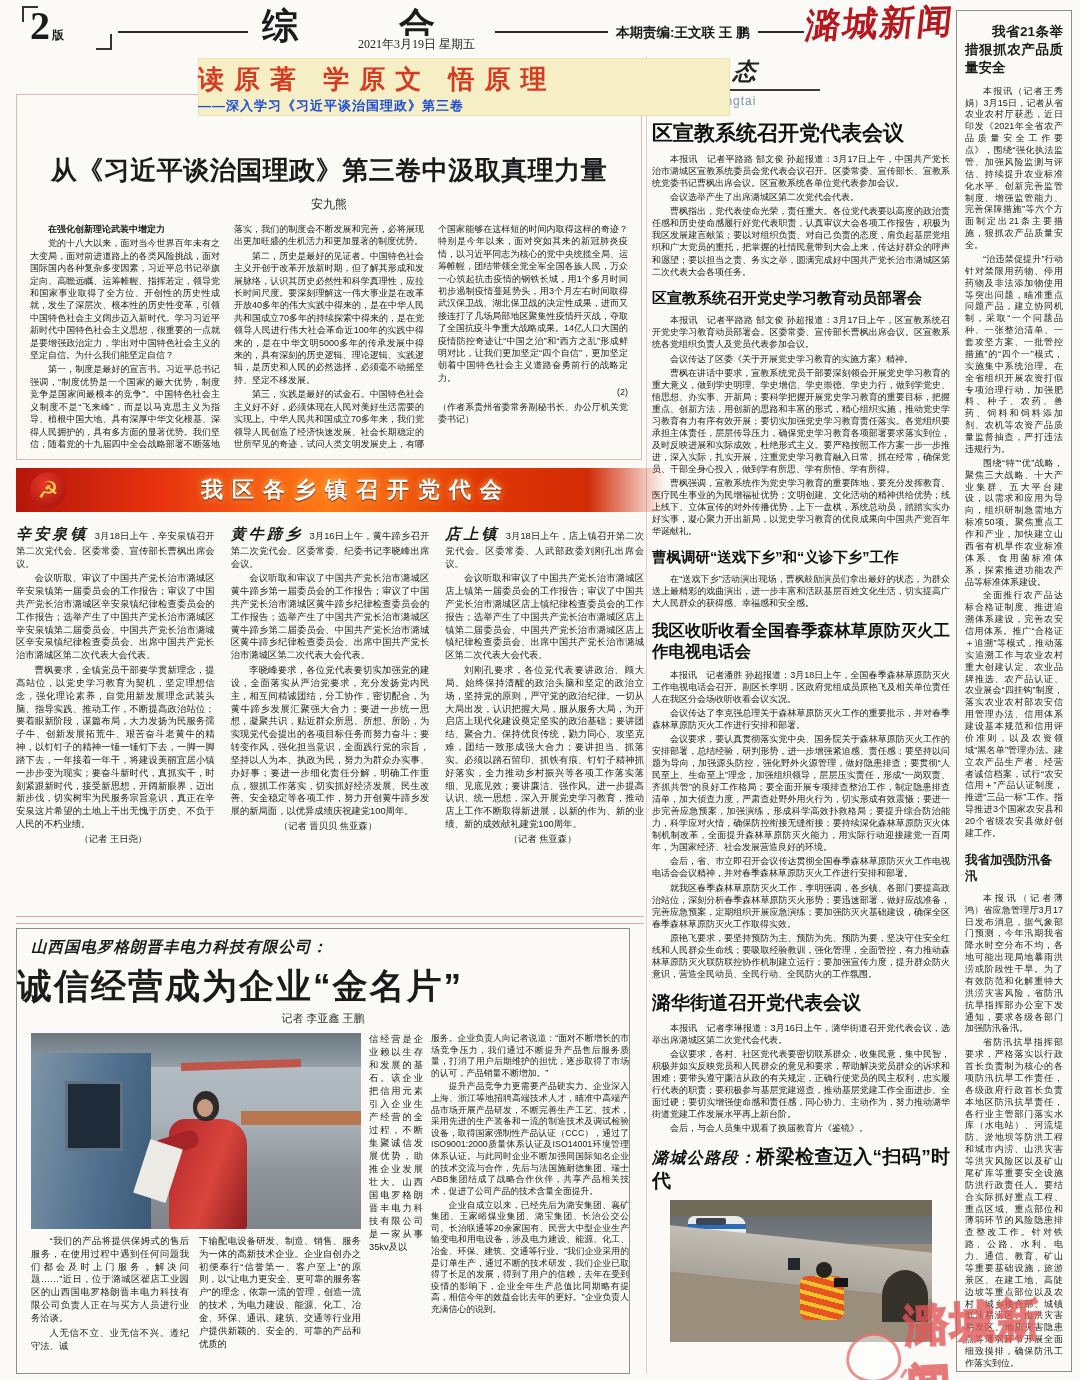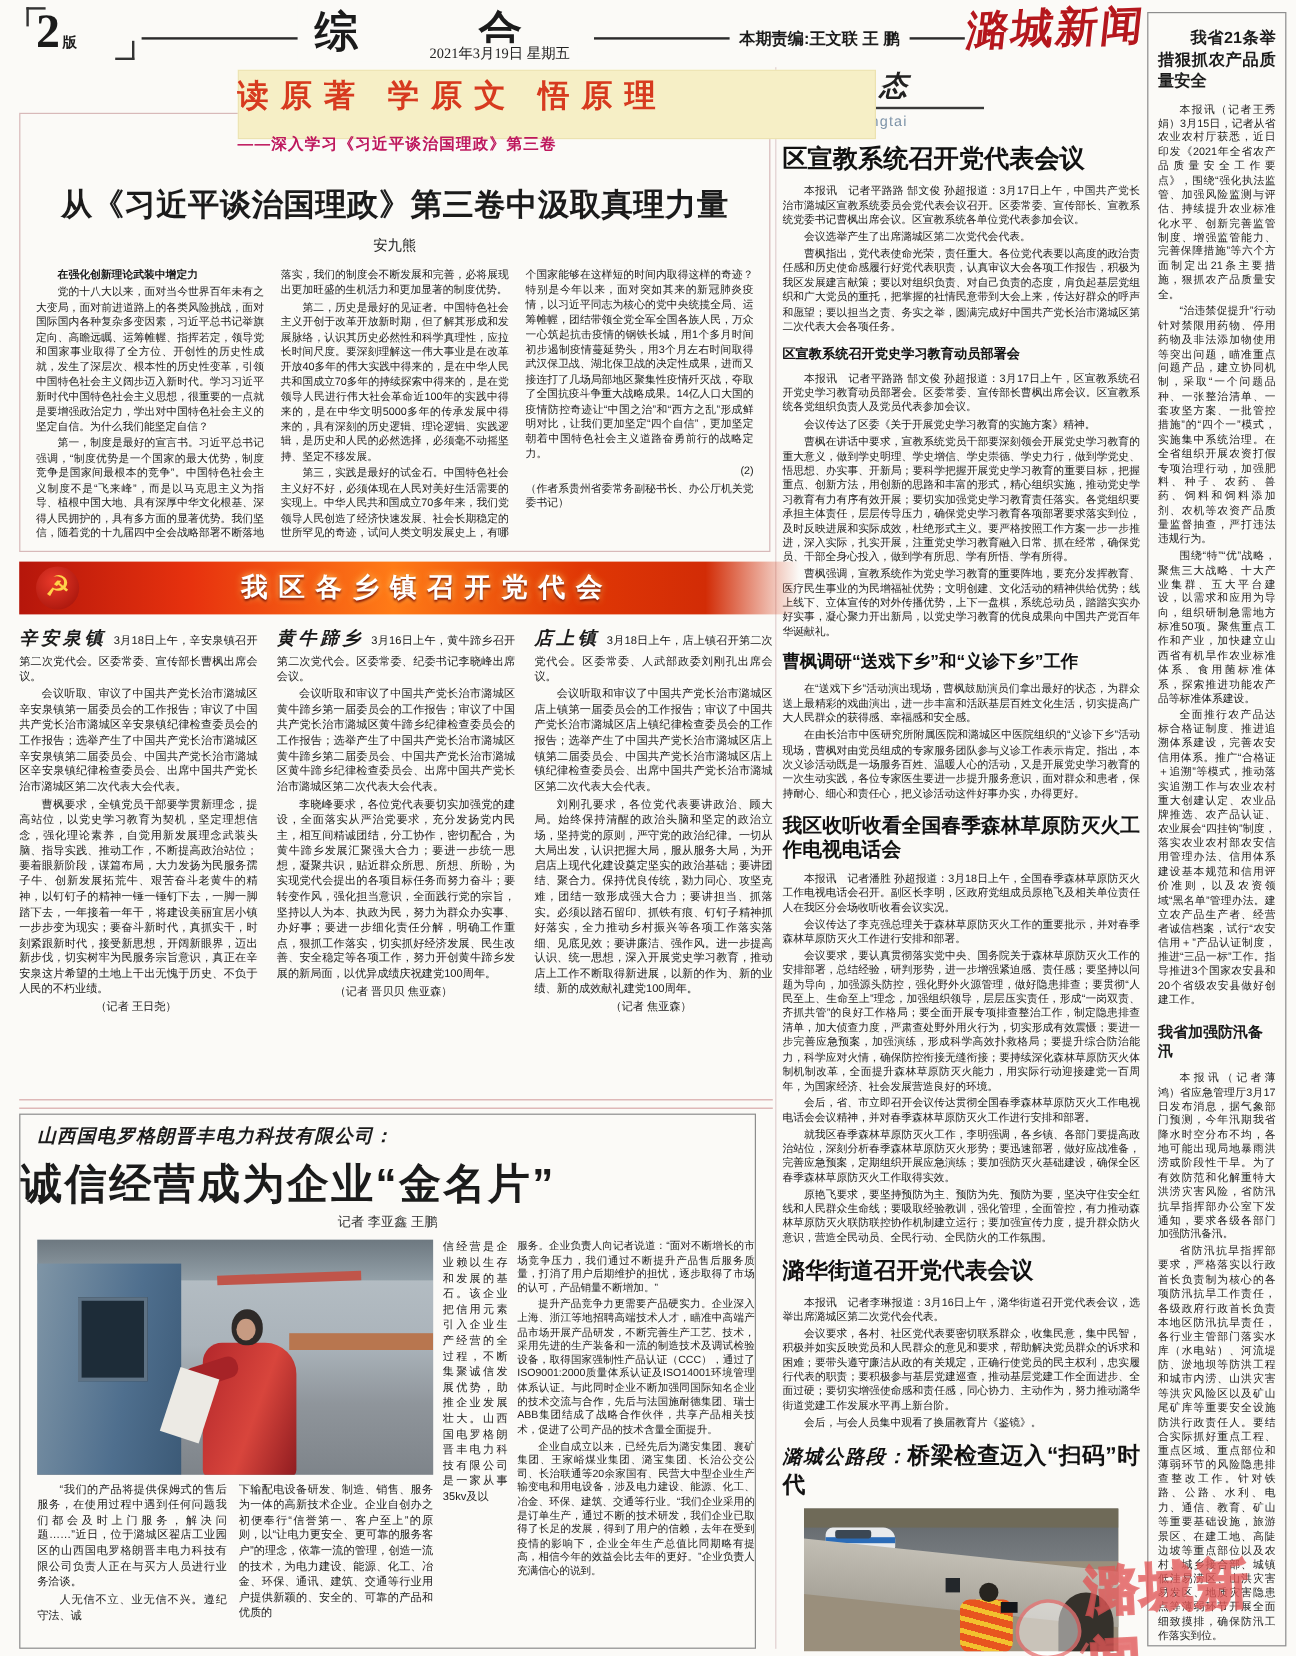--- a/index.html
+++ b/index.html
@@ -18,40 +18,40 @@
         font-size:36px;font-weight:bold;letter-spacing:46px;font-family:"Liberation Serif",serif;}
   .hdr-date{position:absolute;left:352px;top:36px;font-size:12px;color:#222;background:#fbfaf7;padding:0 6px;font-family:"Liberation Serif",serif;}
   .hdr-editors{position:absolute;left:608px;top:22px;font-size:13.5px;font-weight:bold;background:#fbfaf7;padding:2px 8px;}
   .masthead{position:absolute;left:806px;top:0px;font-size:35px;font-weight:bold;color:#b5171d;
         font-family:"Liberation Serif",serif;transform:skewX(-8deg) rotate(-2deg);letter-spacing:2px;}
   .vrule{position:absolute;left:646px;top:56px;width:1px;height:1318px;background:#e0cfcf;}
   
   .study-banner{position:absolute;left:198px;top:58px;width:532px;height:58px;background:#f6efc6;
         z-index:6;text-align:left;box-shadow:0 0 0 1px #ece2b0 inset;}
   .study-banner .l1{font-size:26px;font-weight:bold;color:#d73a1f;letter-spacing:10px;margin-top:4px;}
-  .study-banner .l2{font-size:13px;font-weight:bold;color:#be185d;margin-top:14px;letter-spacing:1px;}
+  .study-banner .l2{font-size:13px;font-weight:bold;color:#1d4ed8;margin-top:0;letter-spacing:1px;}
   
   .lead-box{position:absolute;left:16px;top:94px;width:626px;height:366px;border:1px solid #d8b9b9;box-sizing:border-box;overflow:hidden;}
   .lead-title{margin-top:58px;text-align:center;font-size:26px;font-weight:bold;letter-spacing:0.5px;}
   .lead-author{text-align:center;font-size:12px;margin-top:8px;color:#222;}
   .lead-body{margin:10px 13px 0;height:248px;column-count:3;column-gap:14px;
         font-size:9px;line-height:1.38;overflow:hidden;}
   .lead-body .subhead{font-weight:bold;}
   .pagemark{text-align:right;text-indent:0;}
   .authnote{text-indent:0;}
   
   .red-banner{position:absolute;left:16px;top:468px;width:650px;height:44px;z-index:2;
         background:linear-gradient(90deg,#b5160b 0%,#e7320e 22%,#ff7b17 48%,#e03705 72%,#d22c06 88%,rgba(255,120,40,0));}
   .red-banner .emblem{position:absolute;left:14px;top:4px;width:36px;height:36px;border-radius:50%;
         background:radial-gradient(circle at 40% 35%,#e8392a,#9c0f06);color:#ffd24a;font-size:24px;line-height:36px;text-align:center;}
   .red-banner .txt{position:absolute;left:70px;top:7px;width:540px;text-align:center;color:#fff;
         font-size:22px;font-weight:bold;letter-spacing:9px;text-shadow:0 1px 2px #7a0d00, 0 0 6px #ffd86b;}
   .town-cols{position:absolute;left:16px;top:524px;width:628px;height:390px;column-count:3;column-gap:16px;
         font-size:9.3px;line-height:1.38;overflow:hidden;}
-  .town-title{font-family:Liberation Mono, monospace;font-style:italic;font-weight:bold;font-size:15px;letter-spacing:3px;margin-right:6px;}
+  .town-title{font-family:Liberation Sans, sans-serif;font-style:italic;font-weight:bold;font-size:15px;letter-spacing:3px;margin-right:6px;}
   .town-art{margin-bottom:14px;}
   .reporter{text-align:center;text-indent:0;padding-right:4px;}
   .town-divider{position:absolute;left:16px;top:916px;width:628px;height:6px;border-top:1px solid #d6a8a8;border-bottom:1px solid #d6a8a8;}
   
   .comp-box{position:absolute;left:16px;top:928px;width:614px;height:446px;border:1px solid #8d8d8d;box-sizing:border-box;overflow:hidden;}
   .comp-kicker{position:absolute;left:14px;top:8px;font-family:"Liberation Serif",serif;font-style:italic;font-weight:bold;font-size:15.5px;letter-spacing:1px;}
   .comp-title{position:absolute;left:0;top:34px;width:100%;text-align:left;font-size:35px;font-weight:bold;letter-spacing:2px;}
   .comp-byline{position:absolute;left:0;top:82px;width:100%;text-align:center;font-size:11px;color:#333;}
   .comp-photo{position:absolute;left:14px;top:104px;width:330px;height:196px;overflow:hidden;background:linear-gradient(#b9c2c8 0%,#aab3ba 45%,#8f959b 70%,#7e848a 100%);}
   .ph-roof{position:absolute;left:0;top:0;width:100%;height:34px;background:linear-gradient(#6d7880,#93a0a8);}
@@ -69,21 +69,21 @@
   .comp-below2{position:absolute;left:182px;top:306px;width:162px;height:130px;font-size:9.3px;line-height:1.38;overflow:hidden;}
   .comp-strip{position:absolute;left:352px;top:104px;width:54px;height:332px;font-size:9.3px;line-height:1.4;overflow:hidden;text-align:justify;}
   .comp-right{position:absolute;left:414px;top:104px;width:198px;height:334px;font-size:8.8px;line-height:1.32;overflow:hidden;}
   
   .mid{position:absolute;left:652px;top:56px;width:298px;height:1320px;overflow:hidden;font-size:9px;line-height:1.34;}
   .pol-head{border-bottom:2px solid #3a3a3a;width:168px;padding-bottom:2px;}
   .pol-head .r{color:#b01313;font-size:23px;font-weight:bold;letter-spacing:2px;}
   .pol-head .b{color:#222;font-size:23px;font-weight:bold;letter-spacing:8px;font-style:italic;}
   .pol-pinyin{color:#7d93a8;font-size:12px;margin:2px 0 10px 2px;letter-spacing:1px;}
   .m-title{font-weight:bold;color:#111;margin:11px 0 7px;line-height:1.25;text-align:justify;}
-  .t22{font-size:21px;} .t16{font-size:11px;} .t15{font-size:14.5px;} .t17{font-size:16.5px;} .t19{font-size:19px;}
+  .t22{font-size:21px;} .t16{font-size:15px;} .t15{font-size:14.5px;} .t17{font-size:16.5px;} .t19{font-size:19px;}
   .m-prefix{font-family:"Liberation Serif",serif;font-style:italic;font-weight:bold;font-size:16px;letter-spacing:1px;}
   .bridge-photo{position:relative;width:262px;height:142px;margin:6px auto 6px;overflow:hidden;background:#9a8f7c;}
   .bp-road{position:absolute;left:0;top:0;width:100%;height:44px;background:linear-gradient(#5f6468,#787d81);}
   .bp-trees{position:absolute;left:0;top:0;width:100%;height:16px;background:#6f6a58;}
   .bp-car{position:absolute;left:18px;top:16px;width:58px;height:20px;border-radius:6px 10px 4px 4px;background:#e8eaec;}
   .bp-carstripe{position:absolute;left:18px;top:24px;width:58px;height:5px;background:#2b6cb8;}
   .bp-carwin{position:absolute;left:26px;top:18px;width:30px;height:7px;background:#3b4753;border-radius:2px;}
   .bp-parapet{position:absolute;left:-10px;top:40px;width:300px;height:46px;background:linear-gradient(#c2beb4,#a8a49a);transform:rotate(6deg);}
   .bp-qr{position:absolute;left:118px;top:58px;width:12px;height:12px;background:#23272b;}
   .bp-arch{position:absolute;left:212px;top:70px;width:46px;height:52px;border-radius:50% 50% 0 0;background:#35312b;}
@@ -212,21 +212,20 @@
     <p>曹枫指出，党代表使命光荣，责任重大。各位党代表要以高度的政治责任感和历史使命感履行好党代表职责，认真审议大会各项工作报告，积极为我区发展建言献策；要以对组织负责、对自己负责的态度，肩负起基层党组织和广大党员的重托，把掌握的社情民意带到大会上来，传达好群众的呼声和愿望；要以担当之责、务实之举，圆满完成好中国共产党长治市潞城区第二次代表大会各项任务。</p>
 
     <div class="m-title t16">区宣教系统召开党史学习教育动员部署会</div>
     <p>本报讯　记者平路路 郜文俊 孙超报道：3月17日上午，区宣教系统召开党史学习教育动员部署会。区委常委、宣传部长曹枫出席会议。区宣教系统各党组织负责人及党员代表参加会议。</p>
     <p>会议传达了区委《关于开展党史学习教育的实施方案》精神。</p>
     <p>曹枫在讲话中要求，宣教系统党员干部要深刻领会开展党史学习教育的重大意义，做到学史明理、学史增信、学史崇德、学史力行，做到学党史、悟思想、办实事、开新局；要科学把握开展党史学习教育的重要目标，把握重点、创新方法，用创新的思路和丰富的形式，精心组织实施，推动党史学习教育有力有序有效开展；要切实加强党史学习教育责任落实。各党组织要承担主体责任，层层传导压力，确保党史学习教育各项部署要求落实到位，及时反映进展和实际成效，杜绝形式主义。要严格按照工作方案一步一步推进，深入实际，扎实开展，注重党史学习教育融入日常、抓在经常，确保党员、干部全身心投入，做到学有所思、学有所悟、学有所得。</p>
     <p>曹枫强调，宣教系统作为党史学习教育的重要阵地，要充分发挥教育、医疗民生事业的为民增福祉优势；文明创建、文化活动的精神供给优势；线上线下、立体宣传的对外传播优势，上下一盘棋，系统总动员，踏踏实实办好实事，凝心聚力开出新局，以党史学习教育的优良成果向中国共产党百年华诞献礼。</p>
 
     <div class="m-title t15">曹枫调研“送戏下乡”和“义诊下乡”工作</div>
     <p>在“送戏下乡”活动演出现场，曹枫鼓励演员们拿出最好的状态，为群众送上最精彩的戏曲演出，进一步丰富和活跃基层百姓文化生活，切实提高广大人民群众的获得感、幸福感和安全感。</p>
-    <p>在由长治市中医研究所附属医院和潞城区中医院组织的“义诊下乡”活动现场，曹枫对由党员组成的专家服务团队参与义诊工作表示肯定。指出，本次义诊活动既是一场服务百姓、温暖人心的活动，又是开展党史学习教育的一次生动实践，各位专家医生要进一步提升服务意识，面对群众和患者，保持耐心、细心和责任心，把义诊活动这件好事办实，办得更好。</p>
 
     <div class="m-title t17">我区收听收看全国春季森林草原防灭火工作电视电话会</div>
     <p>本报讯　记者潘胜 孙超报道：3月18日上午，全国春季森林草原防灭火工作电视电话会召开。副区长李明，区政府党组成员原艳飞及相关单位责任人在我区分会场收听收看会议实况。</p>
     <p>会议传达了李克强总理关于森林草原防灭火工作的重要批示，并对春季森林草原防灭火工作进行安排和部署。</p>
     <p>会议要求，要认真贯彻落实党中央、国务院关于森林草原防灭火工作的安排部署，总结经验，研判形势，进一步增强紧迫感、责任感；要坚持以问题为导向，加强源头防控，强化野外火源管理，做好隐患排查；要贯彻“人民至上、生命至上”理念，加强组织领导，层层压实责任，形成“一岗双责、齐抓共管”的良好工作格局；要全面开展专项排查整治工作，制定隐患排查清单，加大侦查力度，严肃查处野外用火行为，切实形成有效震慑；要进一步完善应急预案，加强演练，形成科学高效扑救格局；要提升综合防治能力，科学应对火情，确保防控衔接无缝衔接；要持续深化森林草原防灭火体制机制改革，全面提升森林草原防灭火能力，用实际行动迎接建党一百周年，为国家经济、社会发展营造良好的环境。</p>
     <p>会后，省、市立即召开会议传达贯彻全国春季森林草原防灭火工作电视电话会会议精神，并对春季森林草原防灭火工作进行安排和部署。</p>
     <p>就我区春季森林草原防灭火工作，李明强调，各乡镇、各部门要提高政治站位，深刻分析春季森林草原防灭火形势；要迅速部署，做好应战准备，完善应急预案，定期组织开展应急演练；要加强防灭火基础建设，确保全区春季森林草原防灭火工作取得实效。</p>
     <p>原艳飞要求，要坚持预防为主、预防为先、预防为要，坚决守住安全红线和人民群众生命线；要吸取经验教训，强化管理，全面管控，有力推动森林草原防灭火联防联控协作机制建立运行；要加强宣传力度，提升群众防火意识，营造全民动员、全民行动、全民防火的工作氛围。</p>
 
     <div class="m-title t19">潞华街道召开党代表会议</div>

